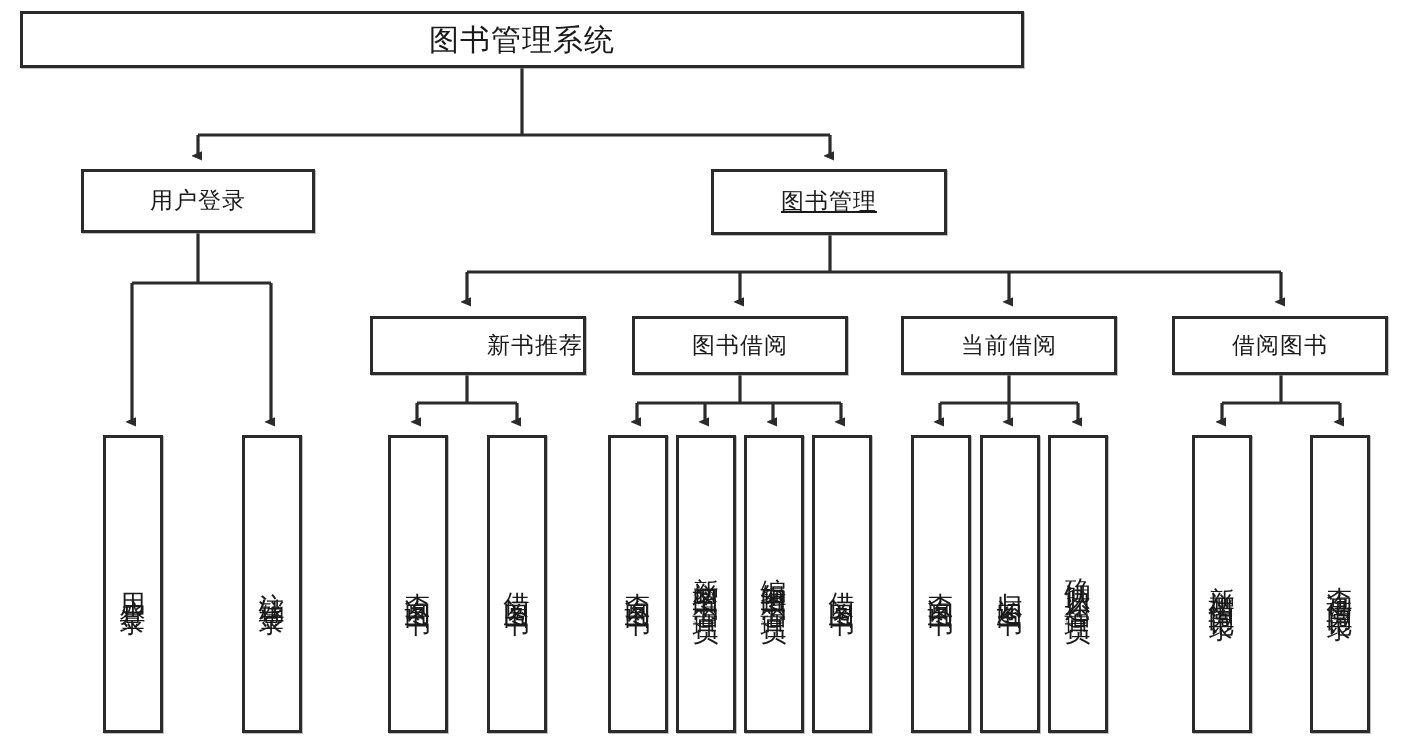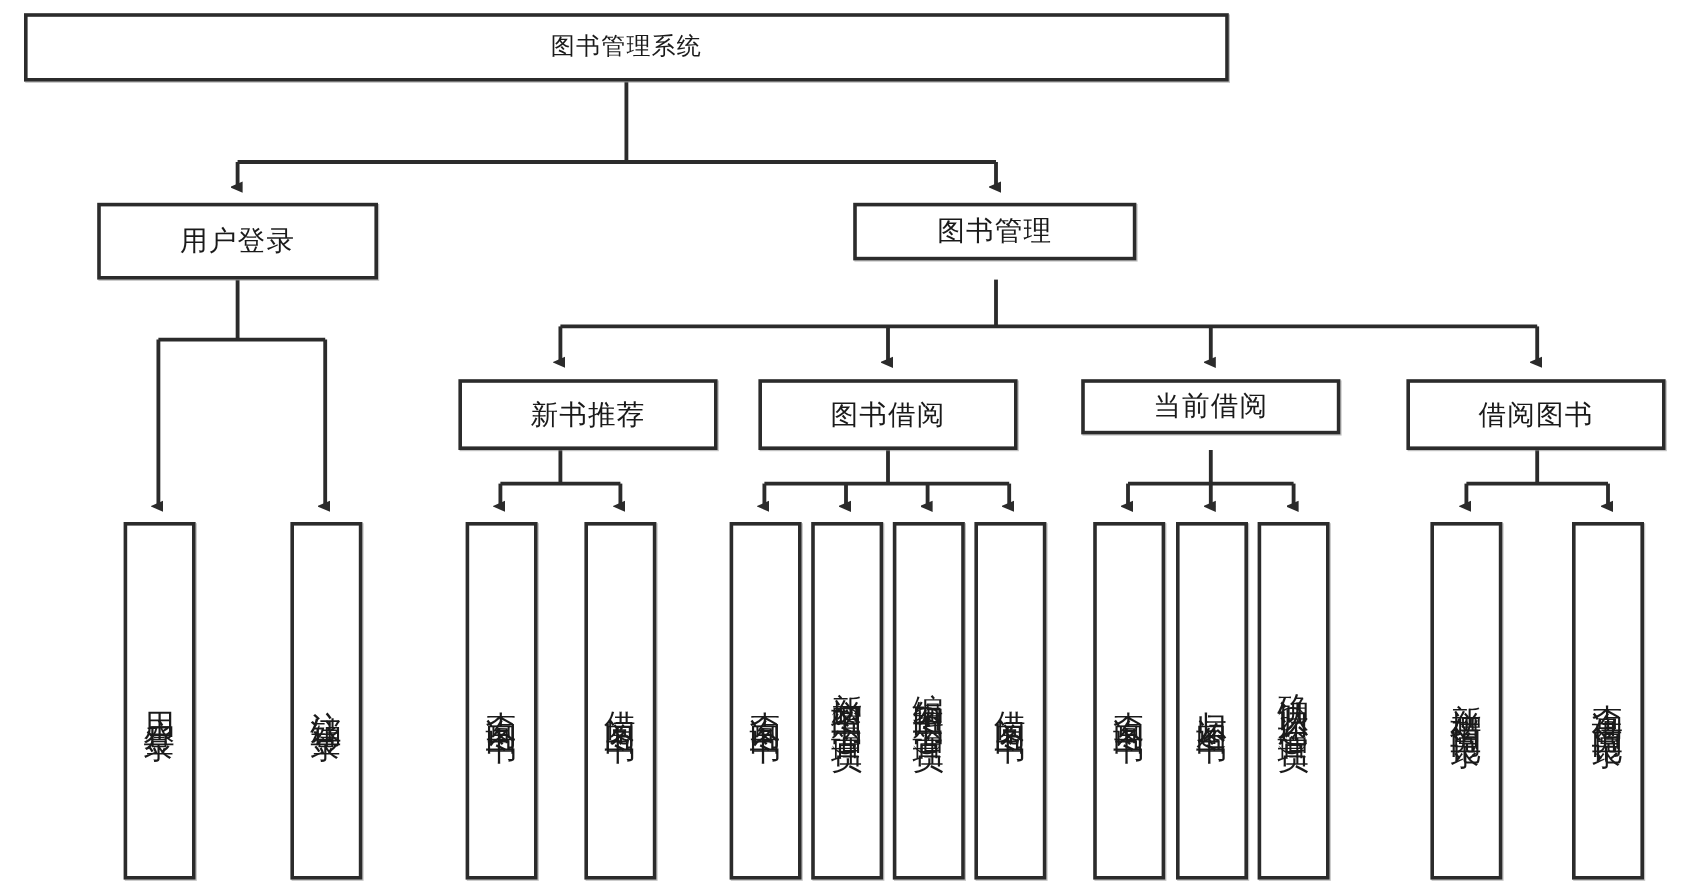--- a/index.html
+++ b/index.html
@@ -39,21 +39,21 @@
   .node .label {
     display: block;
     line-height: 1.12;
     letter-spacing: 1px;
     white-space: nowrap;
   }
   .node.horiz .label {
     font-size: 23px;
   }
   .node.root .label {
-    font-size: 20px;
+    font-size: 30px;
   }
   .node.vert {
     align-items: center;
     justify-content: center;
   }
   .node.vert .label {
     writing-mode: vertical-rl;
     text-orientation: upright;
     font-size: 26px;
     letter-spacing: 6px;
@@ -125,33 +125,33 @@
   </svg>
 
   <div class="node root horiz" style="left:20px; top:11px; width:1004px; height:57px;">
     <span class="label">图书管理系统</span>
   </div>
 
   <div class="node horiz" style="left:81px; top:169px; width:234px; height:64px;">
     <span class="label">用户登录</span>
   </div>
 
-  <div class="node horiz" style="left:711px; top:169px; width:236px; height:48px;">
+  <div class="node horiz" style="left:711px; top:169px; width:236px; height:66px;text-decoration:underline;">
     <span class="label">图书管理</span>
   </div>
 
-  <div class="node horiz" style="left:382px; top:316px; width:216px; height:59px;">
+  <div class="node horiz" style="left:370px; top:316px; width:216px; height:59px;justify-content:flex-end;">
     <span class="label">新书推荐</span>
   </div>
 
   <div class="node horiz" style="left:632px; top:316px; width:216px; height:59px;">
     <span class="label">图书借阅</span>
   </div>
 
-  <div class="node horiz" style="left:901px; top:316px; width:216px; height:46px;align-items:center;">
+  <div class="node horiz" style="left:901px; top:316px; width:216px; height:59px;align-items:center;">
     <span class="label">当前借阅</span>
   </div>
 
   <div class="node horiz" style="left:1172px; top:316px; width:216px; height:59px;">
     <span class="label">借阅图书</span>
   </div>
 
   <div class="node vert" style="left:103px; top:435px; width:60px; height:298px;">
     <span class="label">用户登录</span>
   </div>

